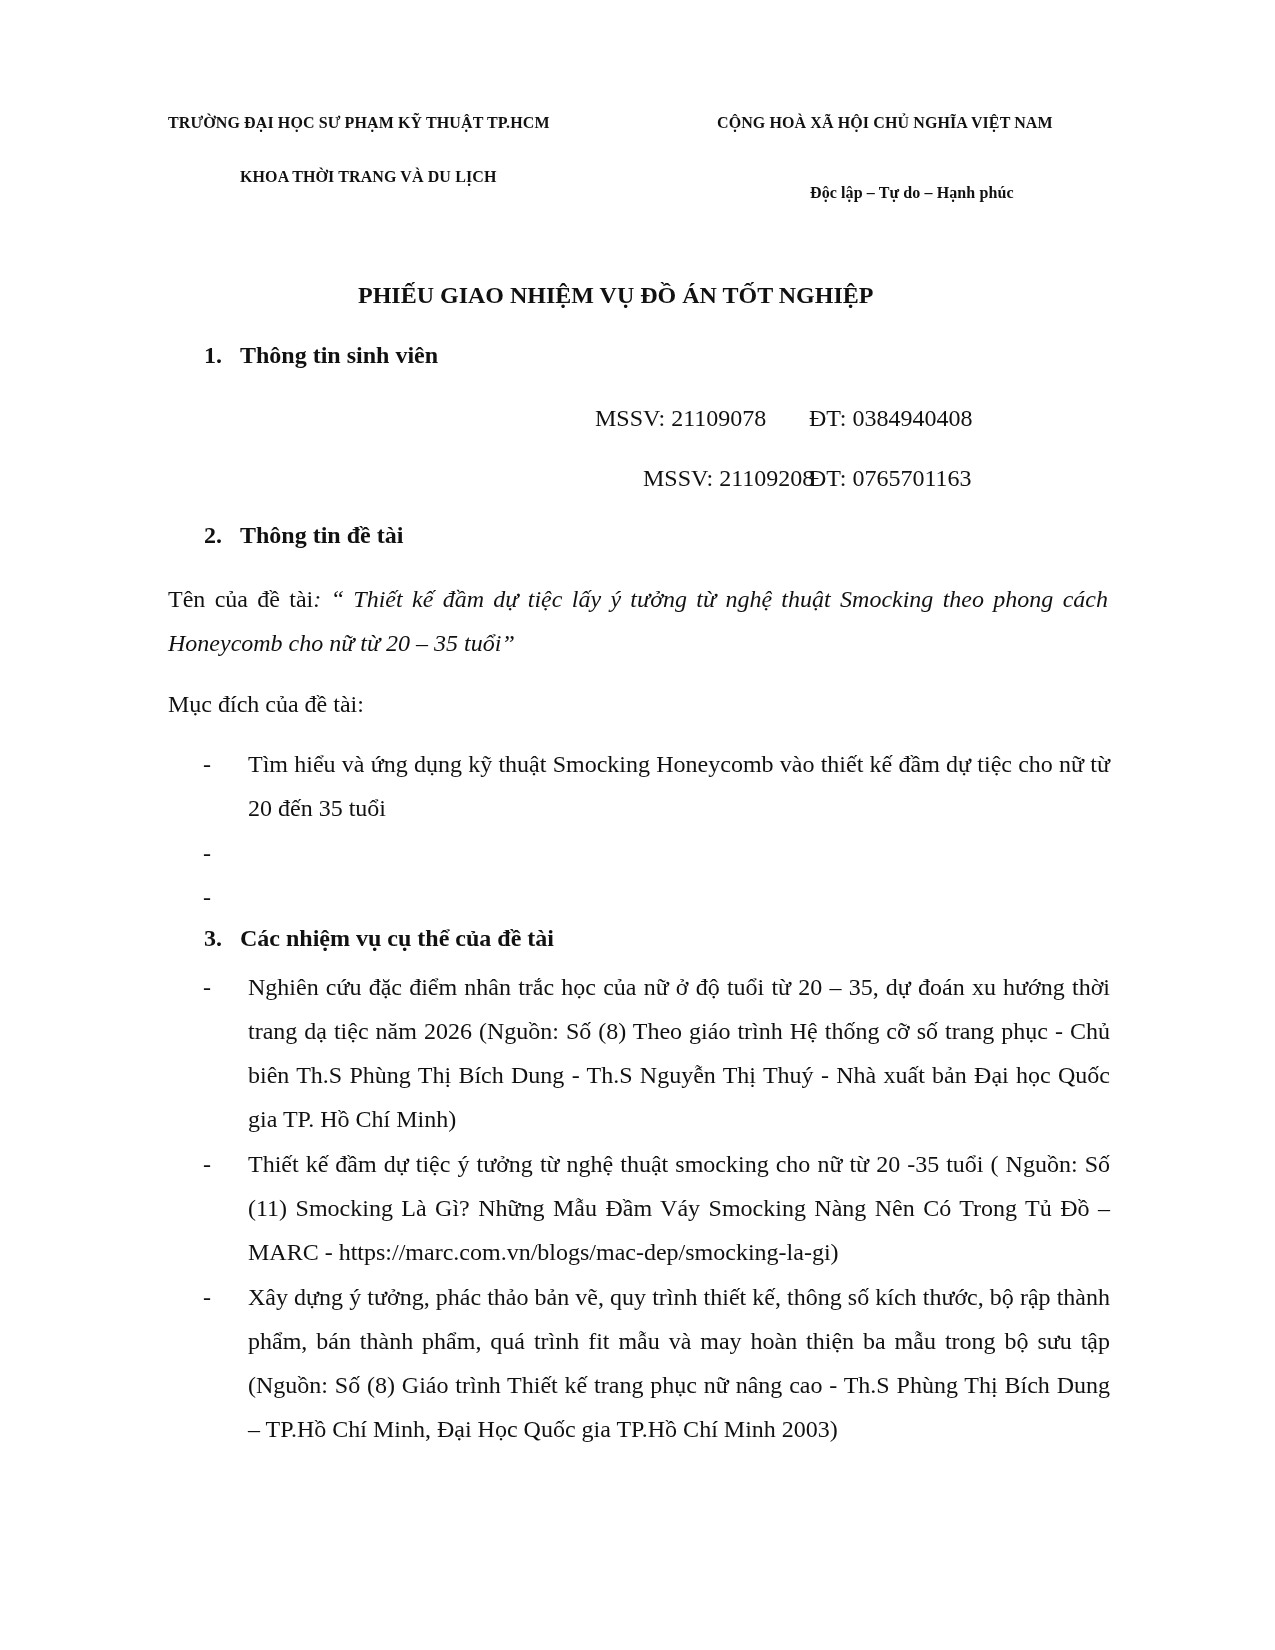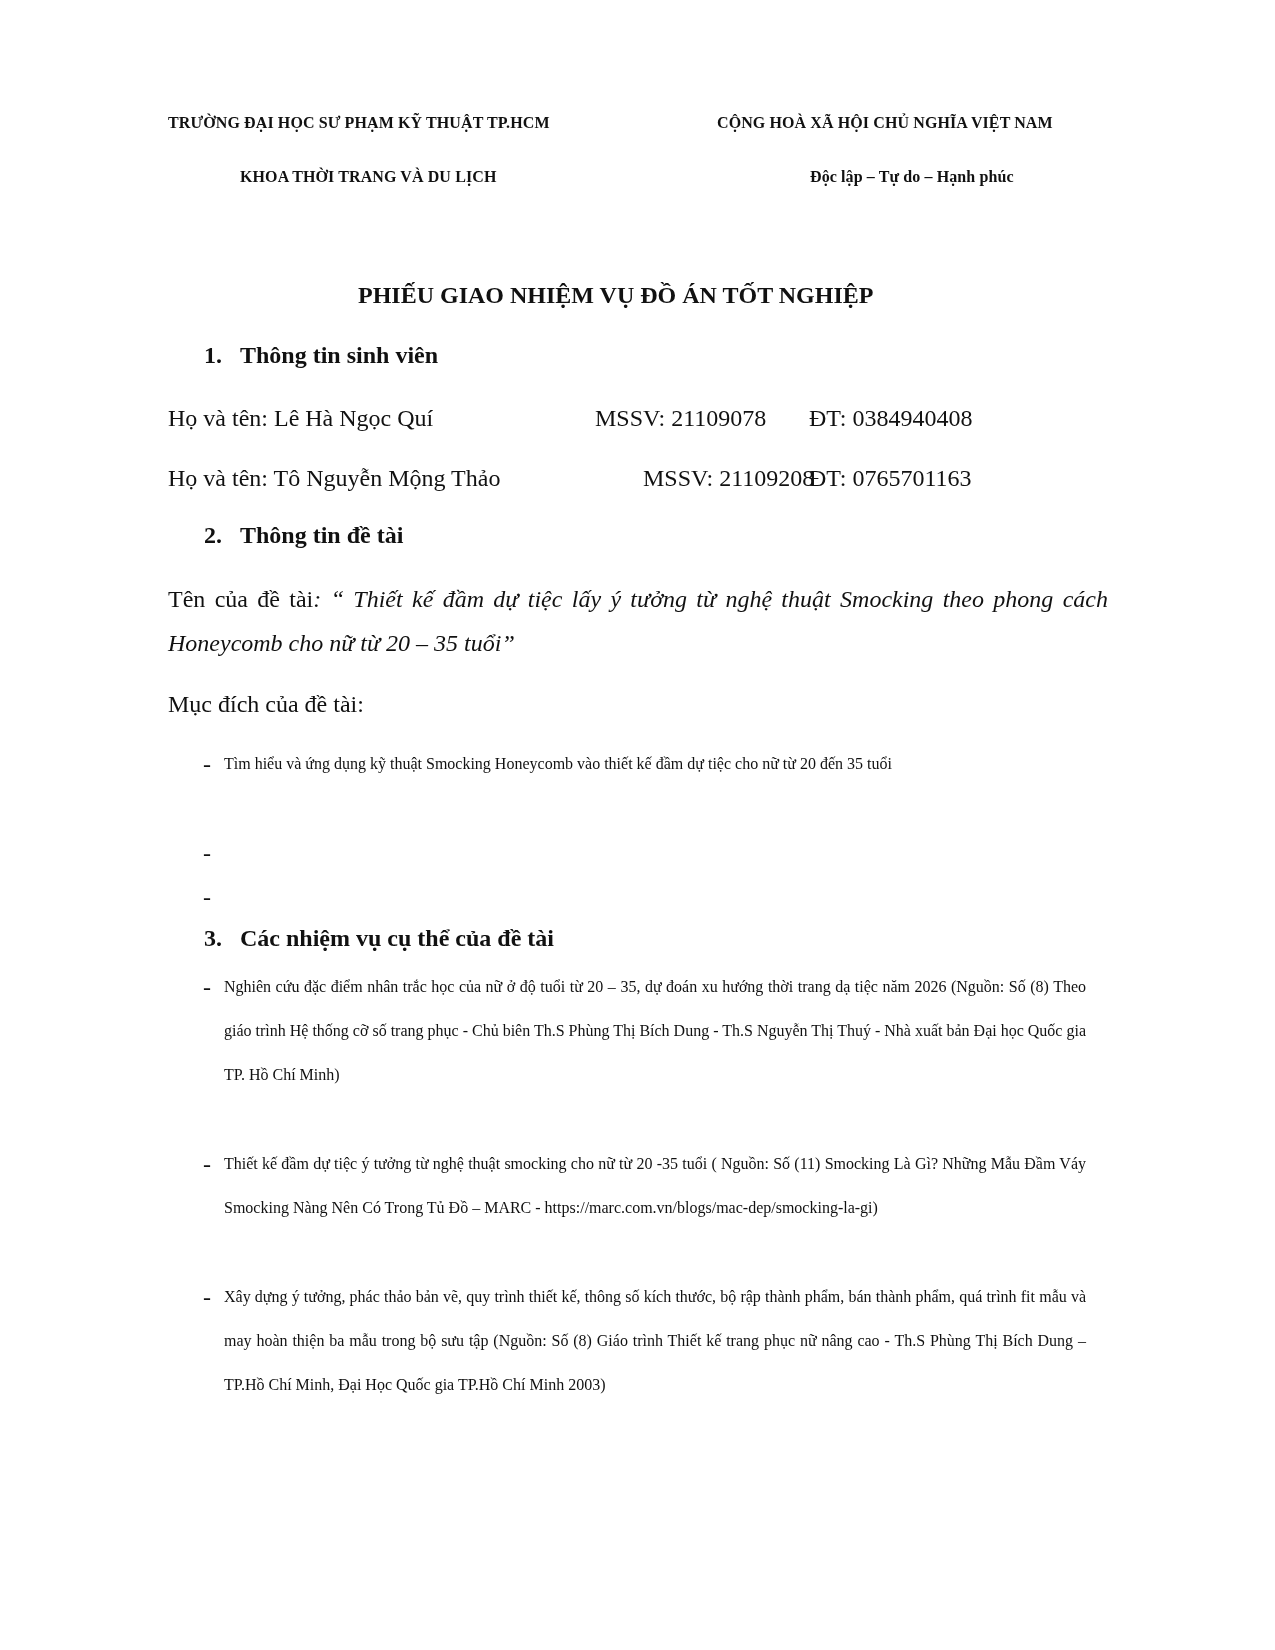--- a/index.html
+++ b/index.html
@@ -48,51 +48,49 @@
       text-align: justify;
     }
     .bullet {
       position: absolute;
       left: 203px;
       font-size: 24px;
       line-height: 44px;
     }
     .bullet-text {
       position: absolute;
-      left: 224px;
+      left: 248px;
       width: 862px;
-      font-size: 16px;
+      font-size: 24px;
       line-height: 44px;
       text-align: justify;
       text-align-last: left;
     }
     .it { font-style: italic; }
   </style>
 </head>
 <body>
 
 <div class="page">
 
   <div class="abs hdr" style="left:168px; top:114px;">TRƯỜNG ĐẠI HỌC SƯ PHẠM KỸ THUẬT TP.HCM</div>
   <div class="abs hdr" style="left:240px; top:168px;">KHOA THỜI TRANG VÀ DU LỊCH</div>
 
   <div class="abs hdr" style="left:717px; top:114px;">CỘNG HOÀ XÃ HỘI CHỦ NGHĨA VIỆT NAM</div>
-  <div class="abs hdr" style="left:810px; top:168px;text-align:center;">Độc lập – Tự do – Hạnh phúc</div>
+  <div class="abs hdr" style="left:810px; top:184px;text-align:center;">Độc lập – Tự do – Hạnh phúc</div>
 
 
   <div class="abs title" style="left:358px; top:282px;">PHIẾU GIAO NHIỆM VỤ ĐỒ ÁN TỐT NGHIỆP</div>
 
   <div class="abs section" style="left:204px; top:342px;">1.</div>
   <div class="abs section" style="left:240px; top:342px;">Thông tin sinh viên</div>
 
-  <div class="abs body-text" style="left:168px; top:396px;">Họ và tên: Lê Hà Ngọc Quí</div>
   <div class="abs body-text" style="left:595px; top:396px;">MSSV: 21109078</div>
   <div class="abs body-text" style="left:809px; top:396px;">ĐT: 0384940408</div>
 
-  <div class="abs body-text" style="left:168px; top:456px;">Họ và tên: Tô Nguyễn Mộng Thảo</div>
   <div class="abs body-text" style="left:595px; top:456px;margin-left:48px;">MSSV: 21109208</div>
   <div class="abs body-text" style="left:809px; top:456px;">ĐT: 0765701163</div>
 
   <div class="abs section" style="left:204px; top:522px;">2.</div>
   <div class="abs section" style="left:240px; top:522px;">Thông tin đề tài</div>
 
   <div class="para" style="top:577px;">
     <span>Tên của đề tài</span><span class="it">: </span><span class="it">“ Thiết kế đầm dự tiệc lấy ý tưởng từ nghệ thuật Smocking theo phong cách Honeycomb cho nữ từ 20 – 35 tuổi”</span>
   </div>
 

